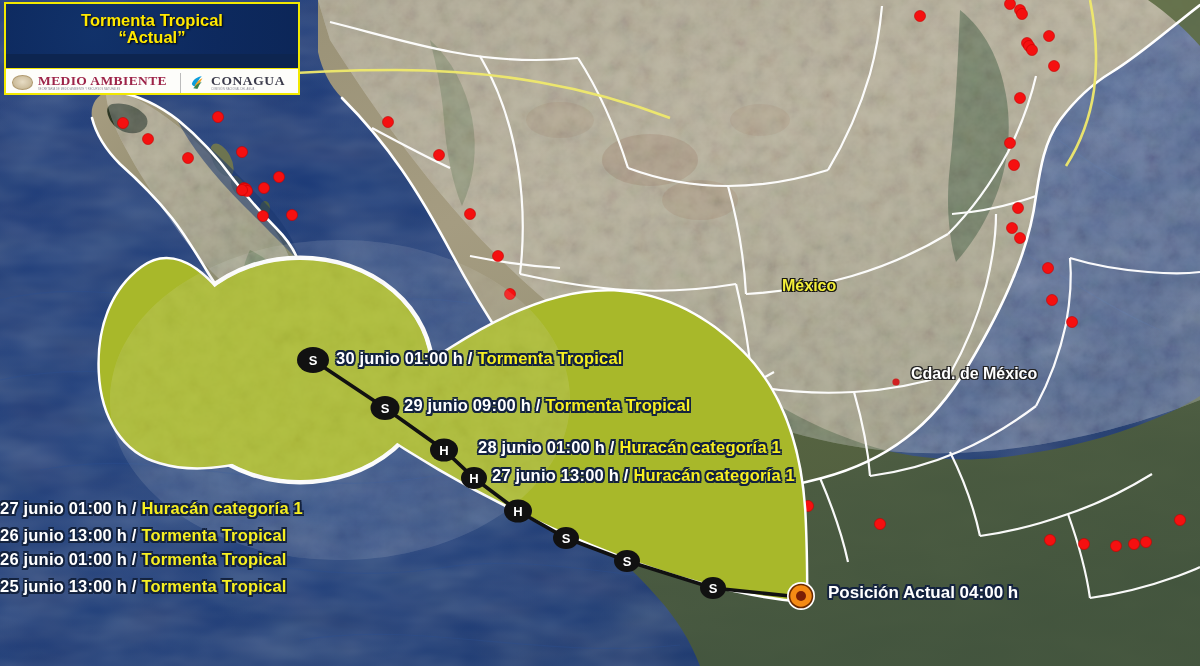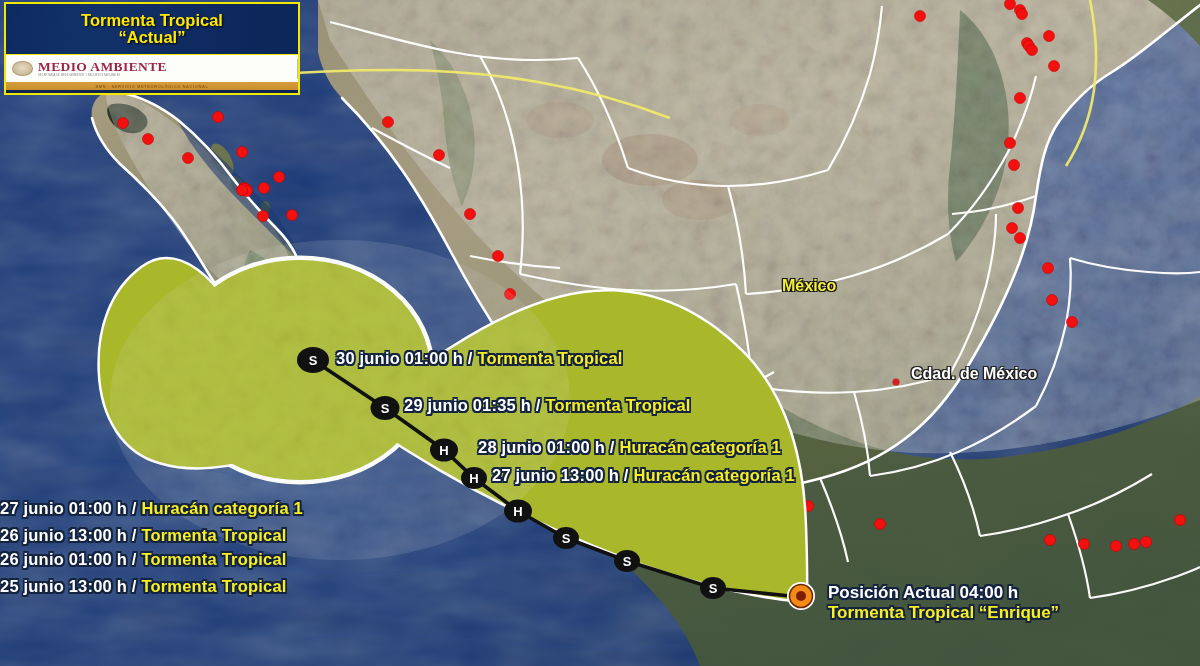--- a/index.html
+++ b/index.html
@@ -104,20 +104,21 @@
     text-shadow: 1px 1px 2px #000;
   }
   #banner-title .t1 { font-size: 16.5px; }
   #banner-title .t2 { font-size: 16.5px; }
 
   #banner-logos {
     height: 28px;
     background: #fdfdfa;
     display: flex; align-items: center;
     border-top: 1px solid #f2e900;
+    margin-top: 14px;
   }
   .logo-block { display: flex; align-items: center; height: 100%; }
   #logo-left { flex: 1 1 auto; padding-left: 6px; gap: 5px; }
   #logo-right { flex: 1 1 auto; padding-left: 8px; gap: 5px; }
   .divider-v { width: 1px; height: 20px; background: #bbb; }
   .eagle-seal {
     width: 21px; height: 15px; border-radius: 50%/48%;
     background: radial-gradient(ellipse at 50% 45%, #e7dcc4 0%, #cfc0a0 60%, #b8a87f 100%);
     border: 1px solid #b09a70;
     flex: 0 0 auto;
@@ -543,21 +544,21 @@
     </g>
   </svg>
 
   <div class="track-label" id="lbl-0" style="left:336px; top:350px;">
     <span>30 junio 01:00 h</span>
     <span class="sep">/</span>
     <span class="cat">Tormenta Tropical</span>
   </div>
 
   <div class="track-label" id="lbl-1" style="left:404px; top:397px;">
-    <span>29 junio 01:35 h</span>
+    <span>29 junio 09:00 h</span>
     <span class="sep">/</span>
     <span class="cat">Tormenta Tropical</span>
   </div>
 
   <div class="track-label" id="lbl-2" style="left:463px; top:439px;padding-left:15px;">
     <span>28 junio 01:00 h</span>
     <span class="sep">/</span>
     <span class="cat">Huracán categoría 1</span>
   </div>
 
@@ -586,37 +587,49 @@
   </div>
 
   <div class="track-label ra" id="lbl-7" style="left:0; width:694px; top:578px;">
     <span>25 junio 13:00 h</span>
     <span class="sep">/</span>
     <span class="cat">Tormenta Tropical</span>
   </div>
 
   <div id="current-callout">
     <span class="line1">Posición Actual 04:00 h</span>
-    <span class="line2">Tormenta Tropical “Enrique”</span>
   </div>
 
   <div class="place-label" id="label-mexico">México</div>
   <div class="place-label" id="label-cdmx">Cdad. de México</div>
 
   <div id="banner">
     <div id="banner-title">
       <div class="t1">Tormenta Tropical</div>
       <div class="t2">“Actual”</div>
     </div>
     <div id="banner-logos">
       <div class="logo-block" id="logo-left">
         <div class="eagle-seal"></div>
         <div class="wordmark">
           <span id="txt-medio">MEDIO AMBIENTE</span>
           <span class="sub-micro">SECRETARÍA DE MEDIO AMBIENTE Y RECURSOS NATURALES</span>
         </div>
       </div>
       <div class="divider-v"></div>
+      <div class="logo-block" id="logo-right">
+        <div class="conagua-mark">
+          <svg viewBox="0 0 24 24" width="17" height="17" aria-hidden="true">
+            <path d="M4 14 C6 7, 12 4, 18 3 C14 7, 12 11, 11 15 C9 18, 6 18, 4 14 Z" fill="#0d9ddb"></path>
+            <path d="M8 17 C10 12, 14 8, 19 6 C16 11, 14 15, 13 19 C11 21, 9 20, 8 17 Z" fill="#f0a32a"></path>
+            <path d="M6 20 C9 16, 13 13, 18 11 C15 15, 13 18, 12 21 Z" fill="#1a7a4d" opacity=".85"></path>
+          </svg>
+        </div>
+        <div class="wordmark">
+          <span id="txt-conagua">CONAGUA</span>
+          <span class="sub-micro">COMISIÓN NACIONAL DEL AGUA</span>
+        </div>
+      </div>
     </div>
     <div id="banner-strip">SMN · SERVICIO METEOROLÓGICO NACIONAL</div>
   </div>
 
 </div>
 
 </body></html>

